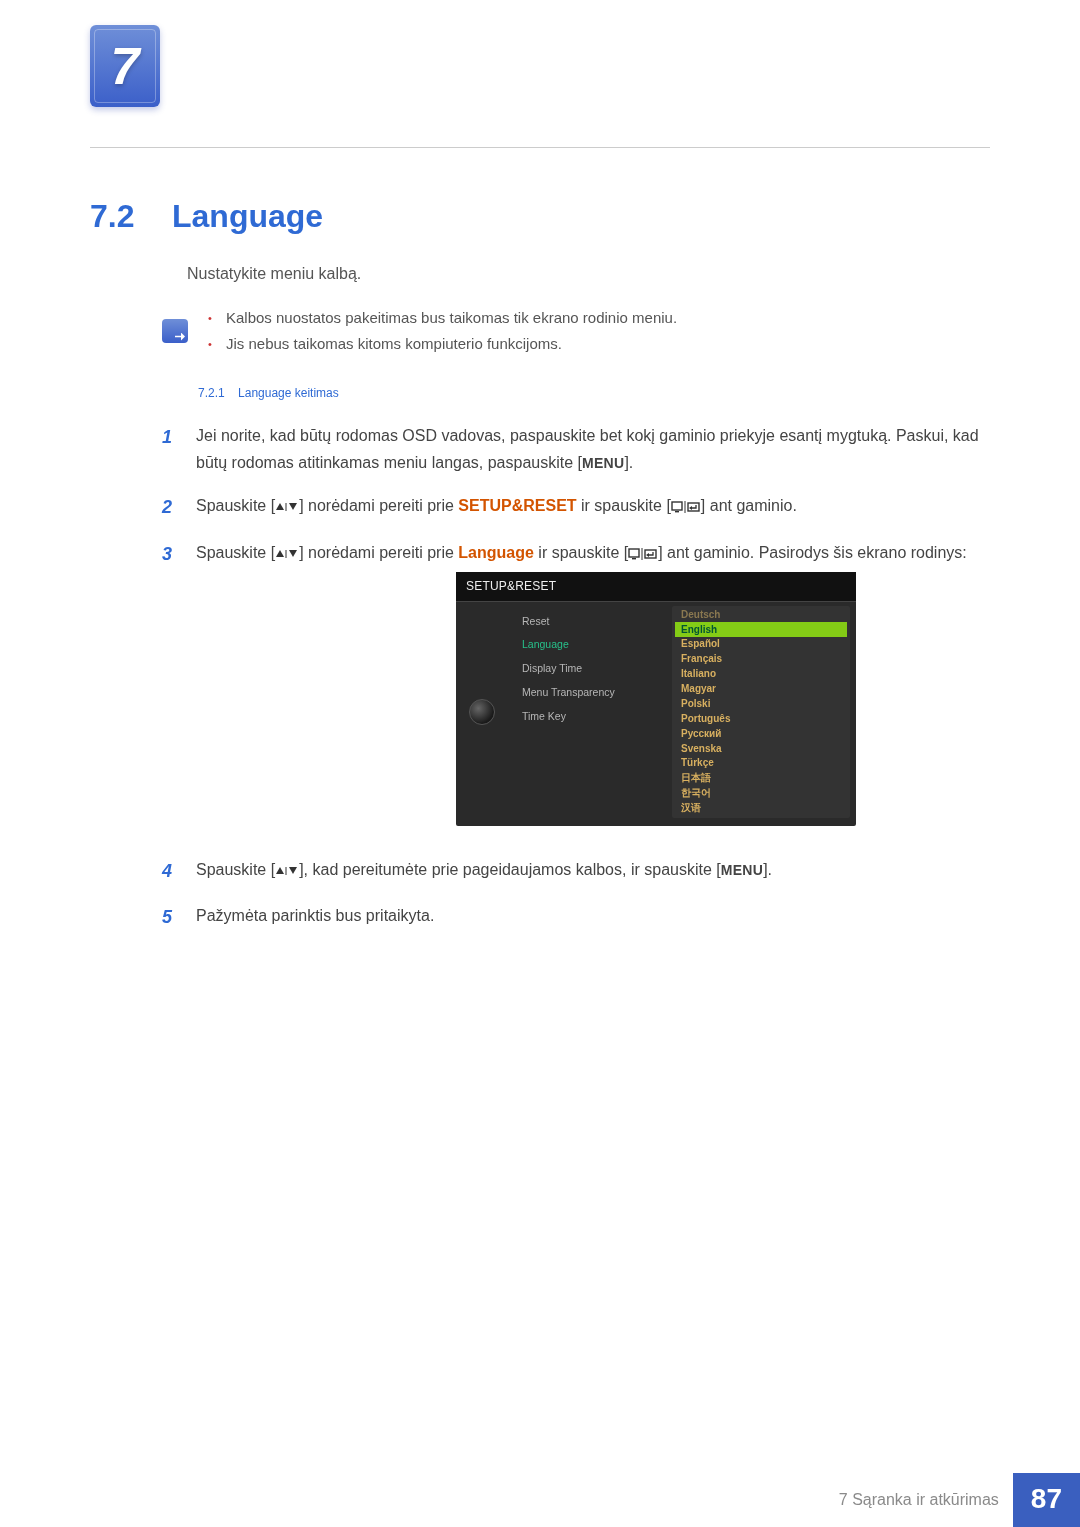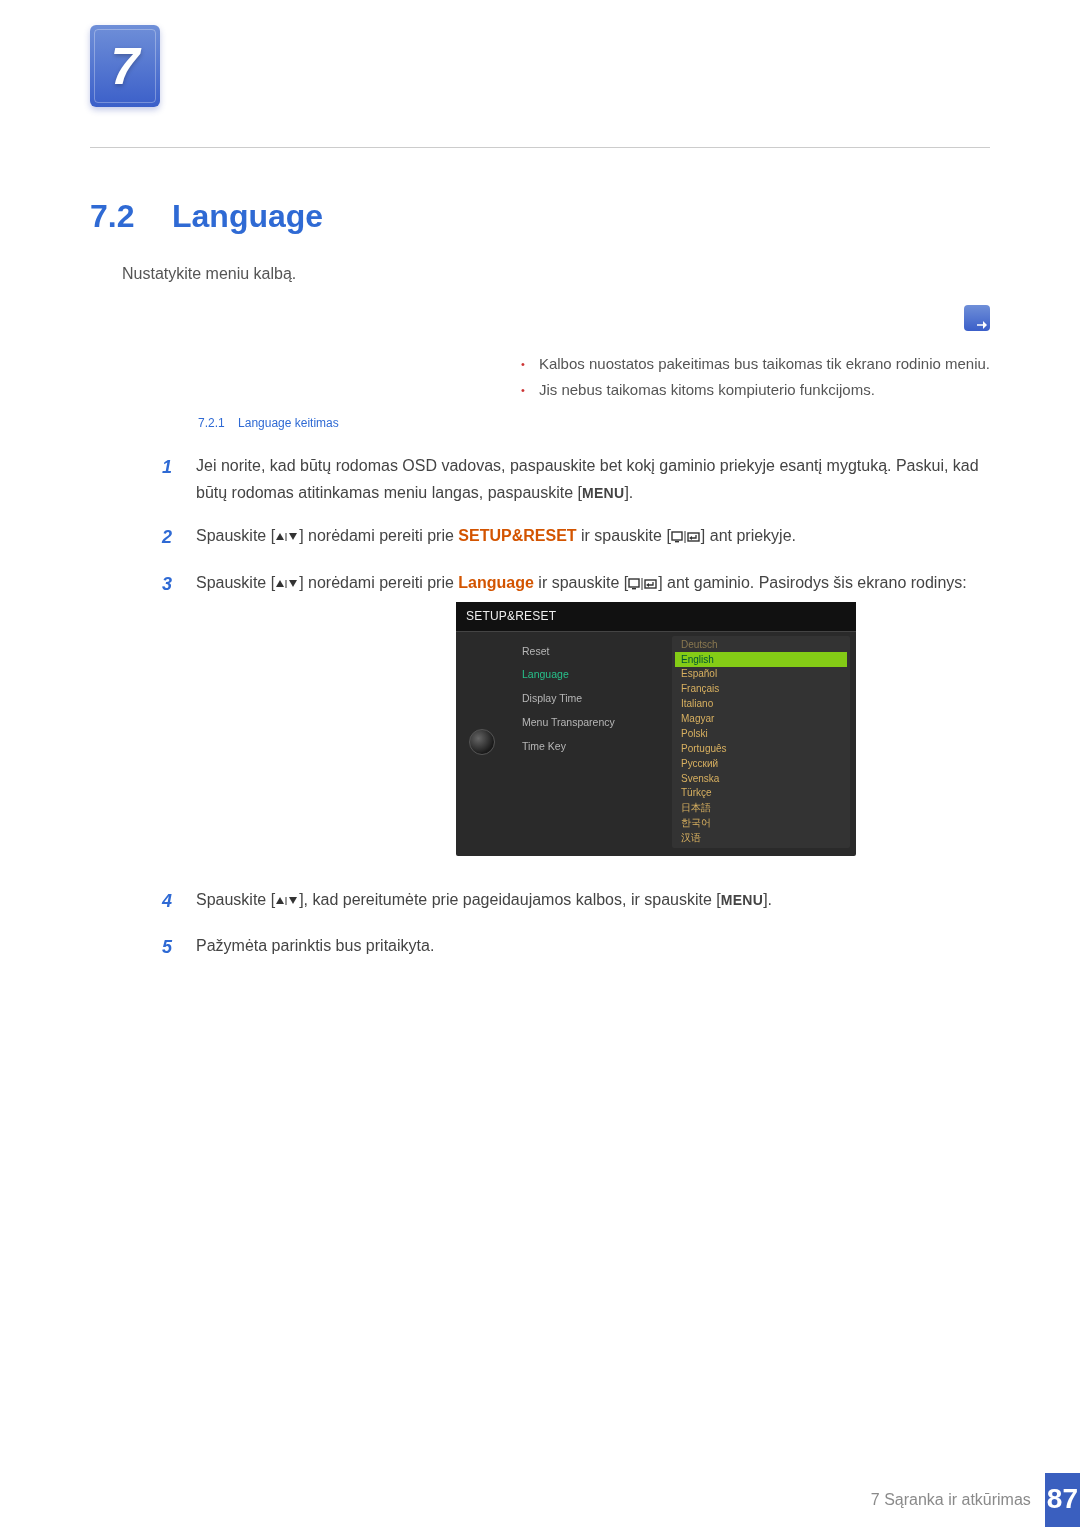--- a/index.html
+++ b/index.html
@@ -53,23 +53,23 @@
     font-size: 36px;
     font-weight: 600;
     padding-top: 14px;
   }
 
   
   .section-row { display: flex; gap: 22px; margin-bottom: 30px; }
   .section-num { color: #2f6ad4; font-size: 32px; font-weight: bold; width: 60px; }
   .section-title { color: #2f6ad4; font-size: 32px; font-weight: bold; }
 
-  .intro { margin-left: 32px; font-size: 16px; color: #555; margin-bottom: 22px; }
-
-  .note-row { display:flex; gap:20px; margin-left:72px; margin-bottom:14px; align-items:flex-end;flex-direction:column; }
+  .intro { margin-left: 97px; font-size: 16px; color: #555; margin-bottom: 22px; }
+
+  .note-row { display:flex; gap:20px; margin-left:72px; margin-bottom:30px; align-items:center; }
   .note-icon {
     width: 26px; height: 24px; flex:0 0 26px;
     background: linear-gradient(180deg,#6f8fd8,#3b5fc9);
     border-radius: 4px;
     position: relative;
   }
   .note-icon::after {
     content:"";
     position:absolute; right:3px; bottom:2px;
     width:10px; height:8px; background:#fff;
@@ -120,20 +120,21 @@
     width:26px; height:26px; border-radius:50%;
     background: radial-gradient(circle at 35% 35%, #666, #1a1a1a 70%);
     border:1px solid #555;
   }
   .osd-left { width:140px; padding:4px 0; }
   .osd-left-item { font-size:10.5px; color:#b6b6b6; padding:3px 4px; }
   .osd-left-item.sel { color:#27c08a; }
   .osd-right {
     flex:1; background:#333; margin-right:6px; border-radius:2px;
     padding:2px 3px;
+    font-weight:bold;
   }
   .osd-lang {
     font-size:10px; color:#d8b060; padding:1.2px 6px; line-height:1.25;
   }
   .osd-lang.dim { color:#8a7850; }
   .osd-lang.hl { background:#1fc2a0; color:#083; color:#0b4; color:#063; }
   .osd-lang.hl { background:#84cc16; color:#053; }
   .osd-foot {
     background:#111; margin:0 4px 0 48px;
     display:flex; gap:8px; justify-content:flex-end;
@@ -152,21 +153,21 @@
   
   .footer {
     position:absolute; left:4px; right:0; bottom:0;
     display:flex; justify-content:flex-end; align-items:stretch;
   }
   .footer-label {
     color:#8a8a8a; font-size:16px; padding:18px 14px;
   }
   .footer-page {
     background:#3a5fbf; color:#fff; font-weight:bold;
-    font-size:28px; padding:10px 2px;
+    font-size:28px; padding:10px 18px;
   }
 </style>
 </head>
 <body>
 
 <div class="page">
 
   <div class="chap-header">
     <div class="chap-badge">
       <span class="chap-number">7</span>
@@ -209,21 +210,21 @@
               <polygon points="5,2 9,9 1,9" fill="#333"></polygon>
               <path d="M11 2 L11 10" stroke="#333"></path>
               <polygon points="18,9 22,2 14,2" fill="#333"></polygon>
             </svg></span><span>] norėdami pereiti prie </span><span class="kw-orange">SETUP&amp;RESET</span><span> ir spauskite [</span><span class="icon-pair"><svg width="30" height="14">
               <rect x="1" y="2" width="10" height="8" fill="none" stroke="#333" stroke-width="1.4"></rect>
               <rect x="4" y="11" width="4" height="1.4" fill="#333"></rect>
               <path d="M14 1 L14 13" stroke="#333"></path>
               <rect x="17" y="3" width="11" height="8" fill="none" stroke="#333" stroke-width="1.4"></rect>
               <polyline points="25,5 25,8 20,8" fill="none" stroke="#333" stroke-width="1.3"></polyline>
               <polygon points="21,6 21,10 18,8" fill="#333"></polygon>
-            </svg></span><span>] ant priekyje.</span>
+            </svg></span><span>] ant gaminio.</span>
       </div>
     </div>
 
     <div class="step">
       <div class="step-num">3</div>
       <div class="step-body">
         <span>Spauskite [</span><span class="arrow-pair"><svg width="24" height="12">
               <polygon points="5,2 9,9 1,9" fill="#333"></polygon>
               <path d="M11 2 L11 10" stroke="#333"></path>
               <polygon points="18,9 22,2 14,2" fill="#333"></polygon>

